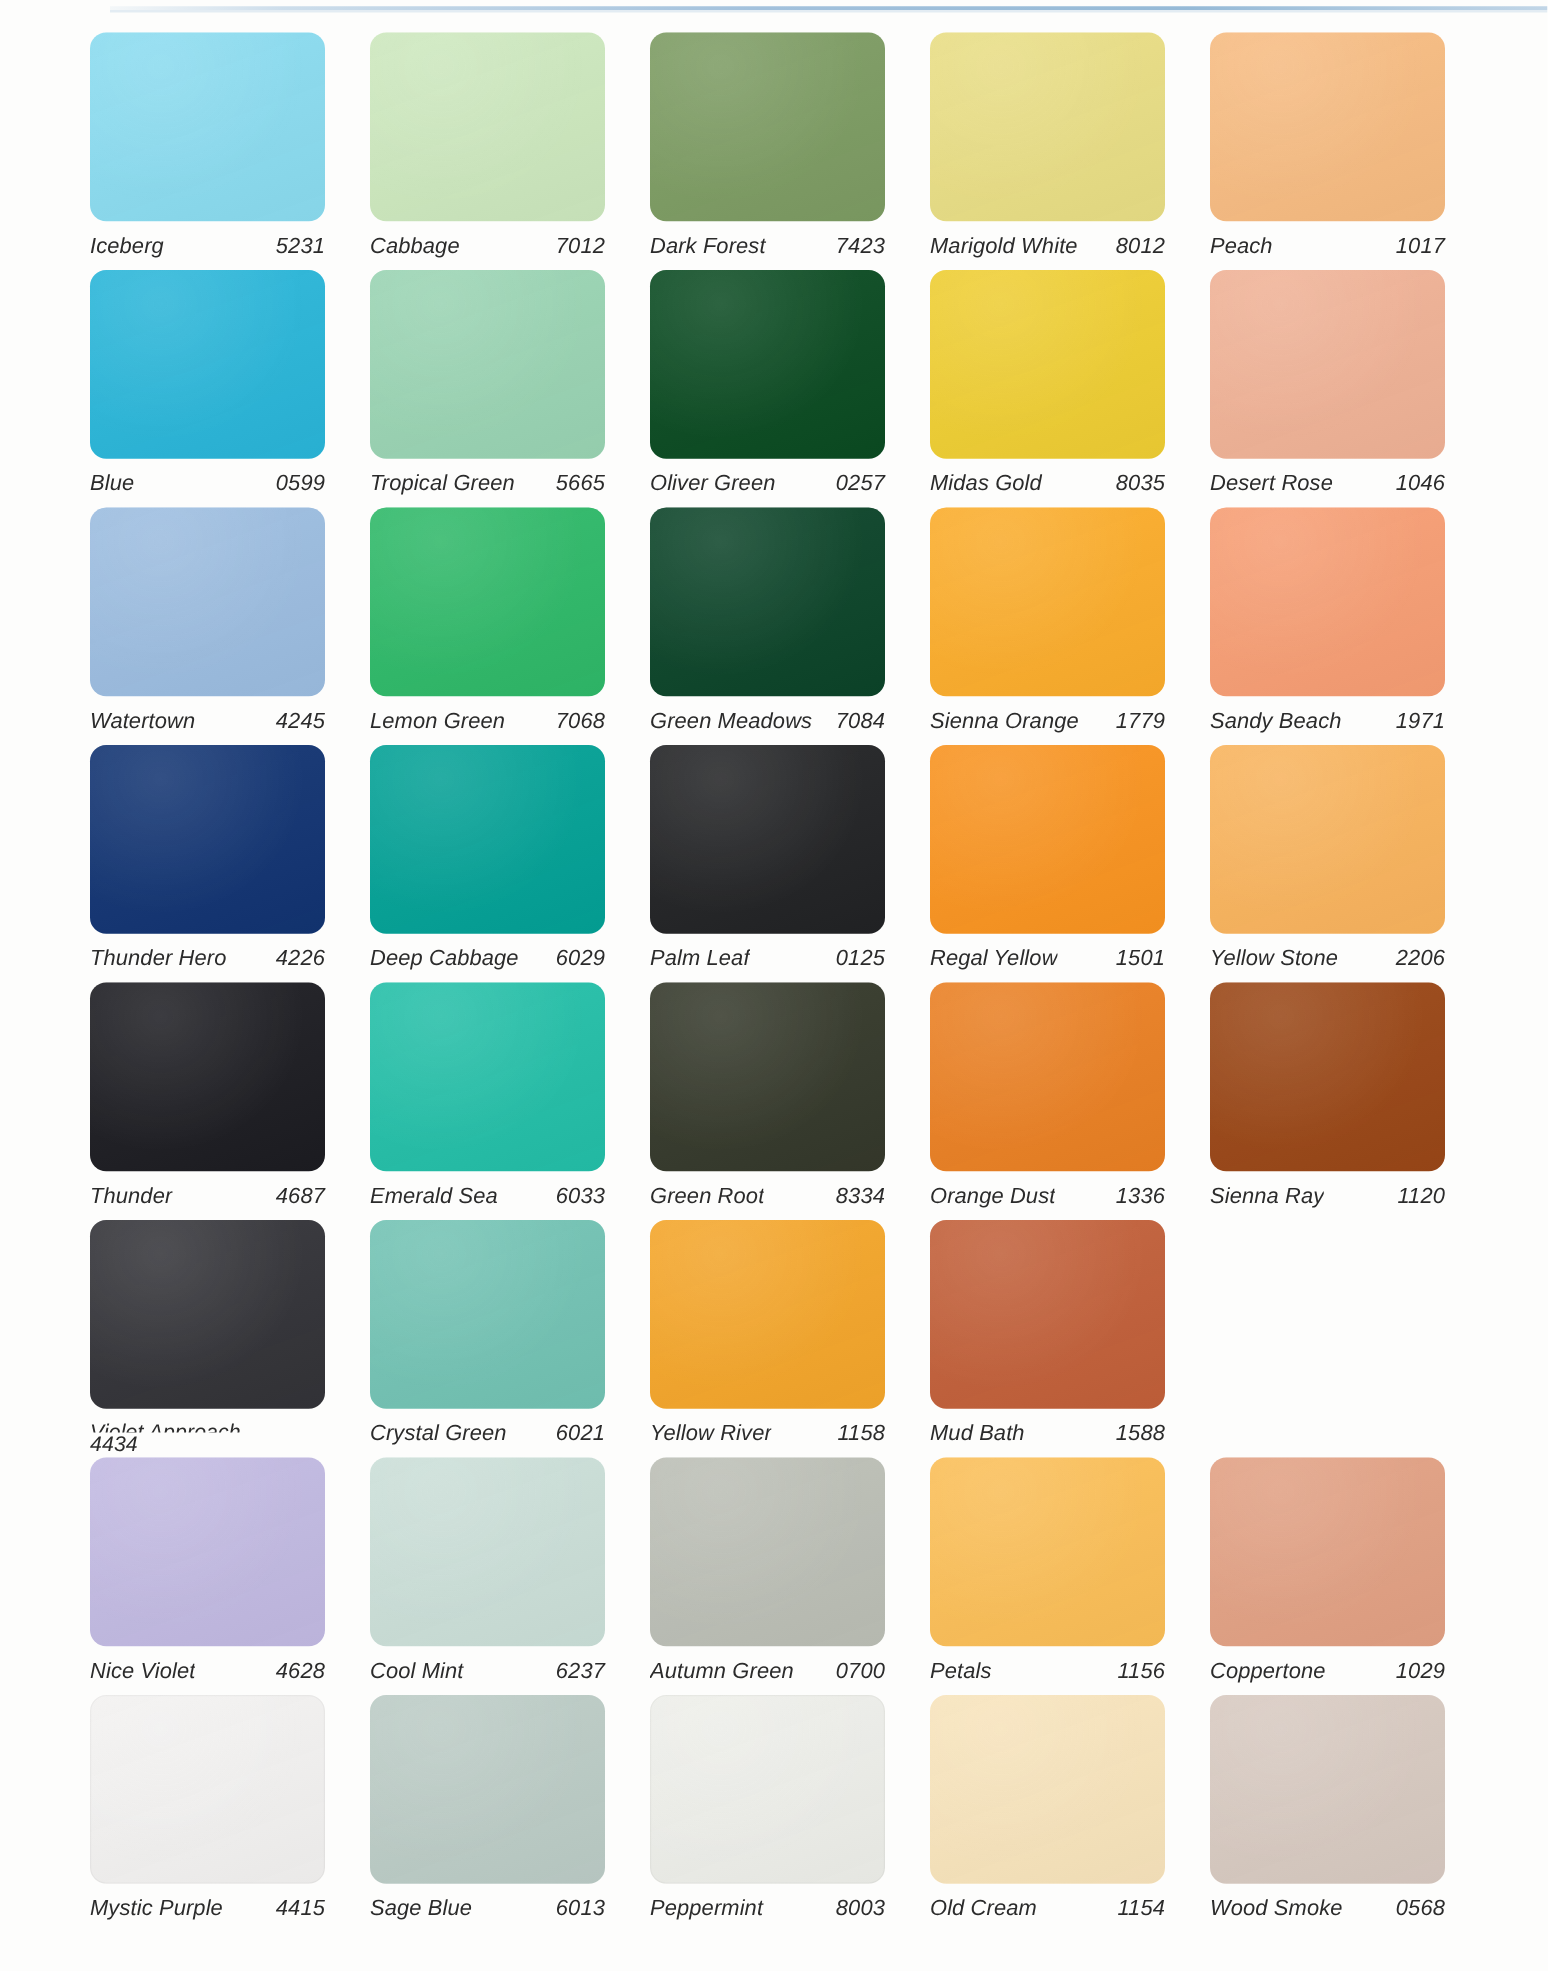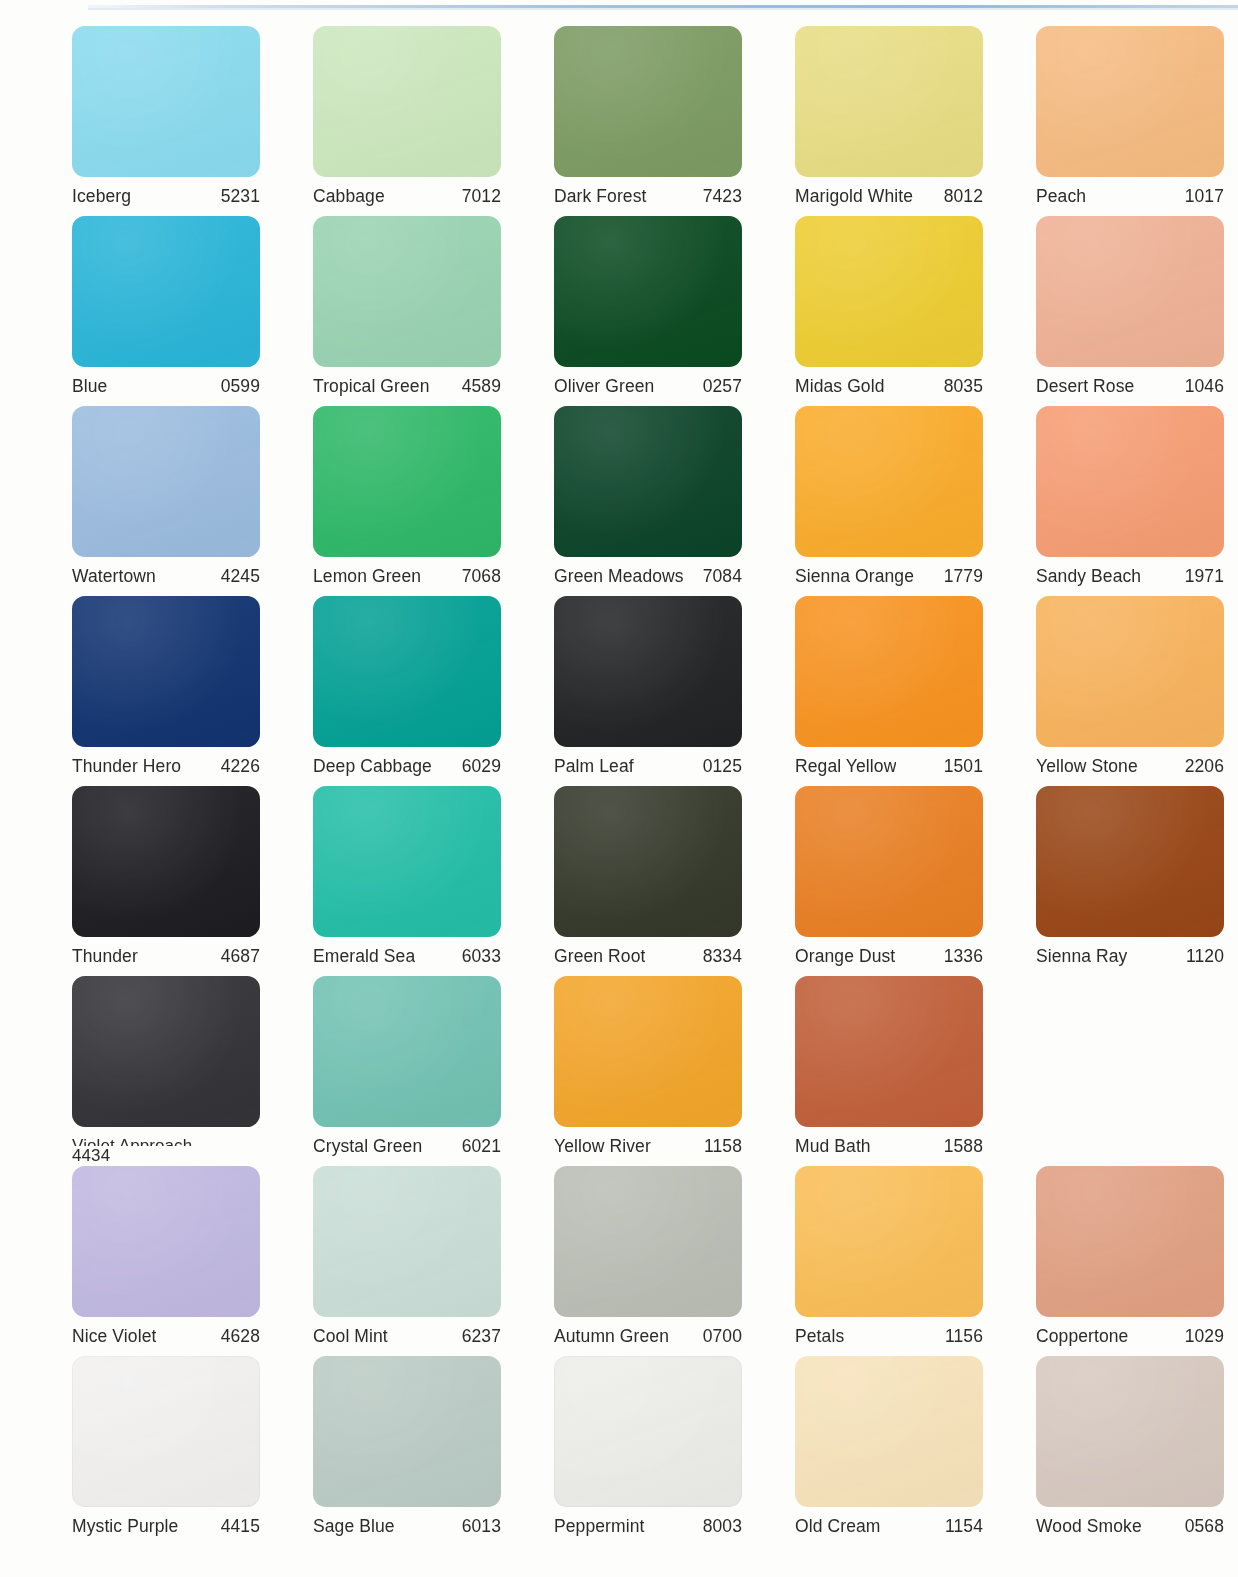--- a/index.html
+++ b/index.html
@@ -50,22 +50,23 @@
 
   .grid {
     position: absolute;
     left: 72px;
     top: 26px;
     width: 1120px;
   }
 
   .row {
     display: flex;
-    gap: 17px;
+    gap: 0;
     margin-bottom: 0;
+    font-style: italic;
   }
 
   .cell {
     width: 224px;
     box-sizing: border-box;
     padding-right: 36px;
   }
 
   .swatch {
     width: 188px;
@@ -176,21 +177,21 @@
           <span class="nm">Blue</span>
           <span class="sp"></span>
           <span class="cd">0599</span>
         </div>
       </div>
       <div class="cell">
         <div class="swatch" title="Tropical Green" style="background: rgb(154, 212, 179);"></div>
         <div class="caption">
           <span class="nm">Tropical Green</span>
           <span class="sp"></span>
-          <span class="cd">4589</span>
+          <span class="cd">5665</span>
         </div>
       </div>
       <div class="cell">
         <div class="swatch" title="Oliver Green" style="background: rgb(11, 75, 34);"></div>
         <div class="caption">
           <span class="nm">Oliver Green</span>
           <span class="sp"></span>
           <span class="cd">0257</span>
         </div>
       </div>

